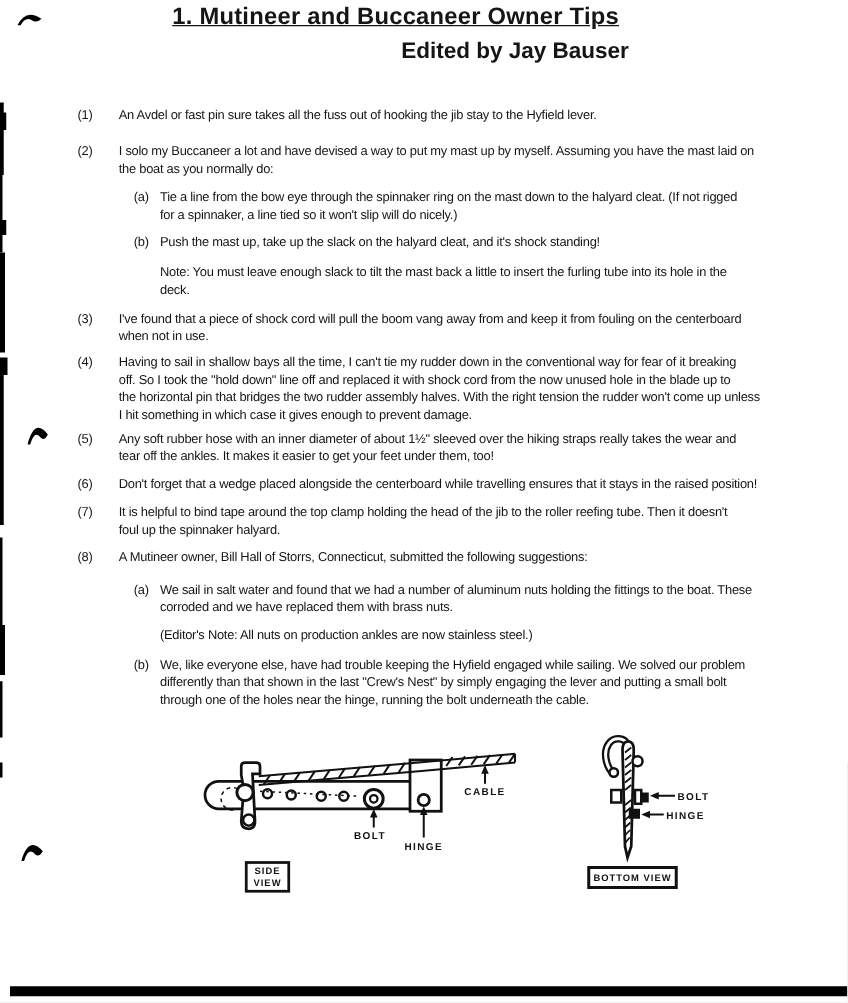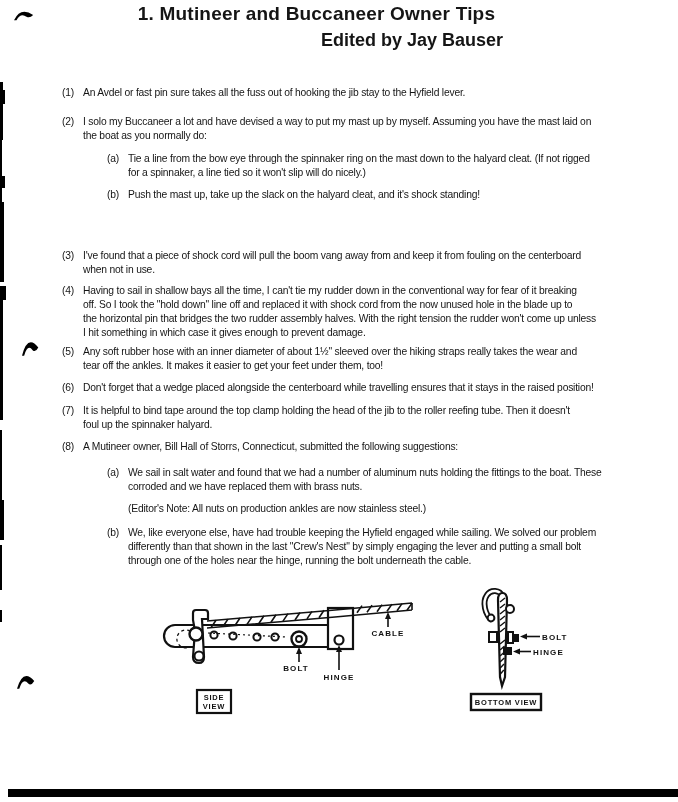--- a/index.html
+++ b/index.html
@@ -2,34 +2,34 @@
 <html><head>
 <meta charset="utf-8">
 <style>
   html,body{margin:0;padding:0;background:#e8e8e8;}
   .page{
     position:relative; width:678px; height:802px; background:#ffffff;
     font-family:"Liberation Sans", sans-serif; color:#151515; overflow:hidden;
   }
   .title{
     position:absolute; top:3px; left:0; width:633px; text-align:center;
-    font-size:19px; font-weight:bold; letter-spacing:0.2px;
+    font-size:19px; font-weight:bold; letter-spacing:0.2px;text-decoration:underline;
   }
   .subtitle{
     position:absolute; top:30px; left:0; width:503px; text-align:right;
     font-size:18px; font-weight:bold;
   }
   .item{position:absolute; display:flex;}
   .item-marker{flex:0 0 21px; font-size:10.3px; line-height:14px; letter-spacing:-0.2px;}
   .item-text{
     font-size:10.3px; line-height:14px; letter-spacing:-0.2px;
     white-space:pre-line; width:580px;
   }
   .lvl1{left:62px;}
-  .lvl1 .item-text{width:580px;}
+  .lvl1 .item-text{width:580px;margin-left:12px;}
   .lvl2{left:107px;}
   .lvl2 .item-text{width:535px;}
   .lvl3{left:128px;}
   .lvl3 .item-text{width:535px;}
   .footer-line{
     position:absolute; left:63px; top:752px; width:560px;
     font-size:9.8px; letter-spacing:-0.25px; line-height:13px;
   }
   .diagram{position:absolute;}
   .dg-label{font-size:8px; font-weight:bold; letter-spacing:1.1px; fill:#111;}
@@ -56,20 +56,24 @@
 the boat as you normally do:</div>
   </div>
   <div class="item lvl2" style="top:152px">
     <span class="item-marker">(a)</span>
     <div class="item-text">Tie a line from the bow eye through the spinnaker ring on the mast down to the halyard cleat.  (If not rigged
 for a spinnaker, a line tied so it won't slip will do nicely.)</div>
   </div>
   <div class="item lvl2" style="top:188px">
     <span class="item-marker">(b)</span>
     <div class="item-text">Push the mast up, take up the slack on the halyard cleat, and it's shock standing!</div>
+  </div>
+  <div class="item lvl3" style="top:212px">
+    <div class="item-text">Note:  You must leave enough slack to tilt the mast back a little to insert the furling tube into its hole in the
+deck.</div>
   </div>
   <div class="item lvl1" style="top:249px">
     <span class="item-marker">(3)</span>
     <div class="item-text">I've found that a piece of shock cord will pull the boom vang away from and keep it from fouling on the centerboard
 when not in use.</div>
   </div>
   <div class="item lvl1" style="top:284px">
     <span class="item-marker">(4)</span>
     <div class="item-text">Having to sail in shallow bays all the time, I can't tie my rudder down in the conventional way for fear of it breaking
 off.  So I took the "hold down" line off and replaced it with shock cord from the now unused hole in the blade up to

